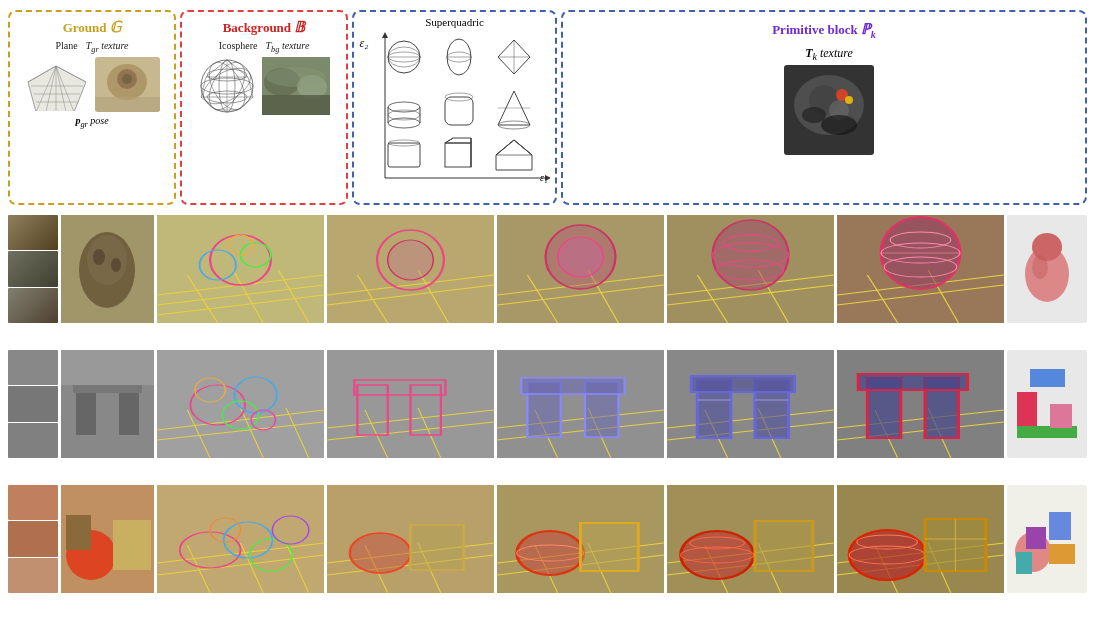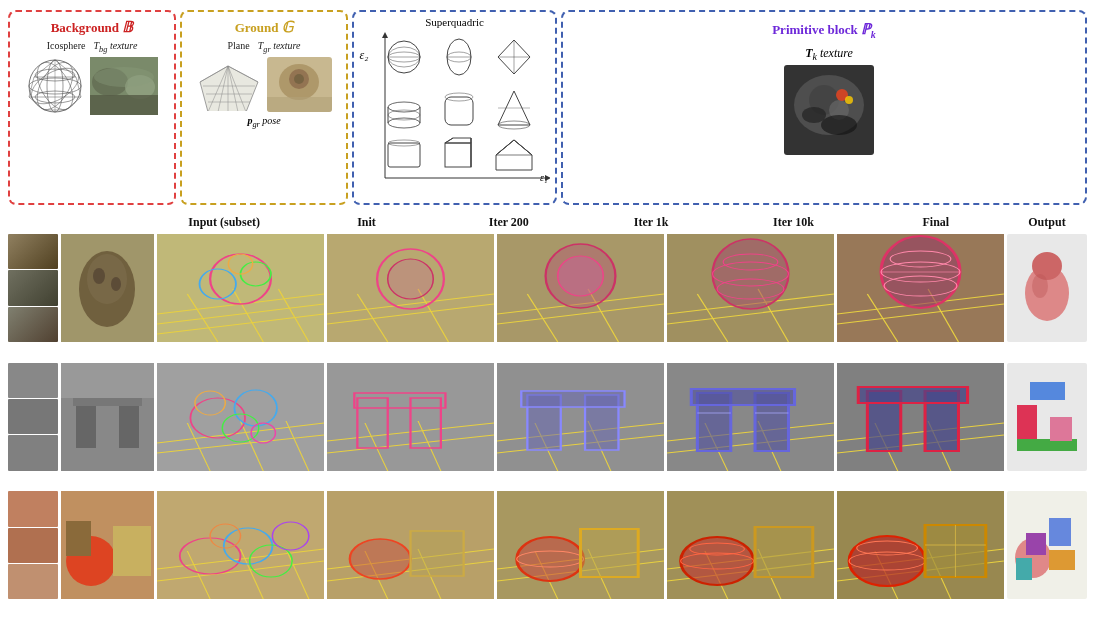--- a/index.html
+++ b/index.html
@@ -227,20 +227,64 @@
       margin-bottom: 2px;
     }
   </style>
 </head>
 <body>
 
 <div class="main-container">
 
   <div class="top-section">
 
+    <div class="diagram-box box-ground">
+      <div class="box-title title-gold">
+        Ground <span class="math-symbol">𝔾</span>
+      </div>
+      <div class="sub-labels">
+        <span>Plane</span>
+        <span style="font-style:italic;font-size:10px;">T<sub>gr</sub> texture</span>
+      </div>
+      <div class="images-row">
+
+        <svg width="65" height="52" viewBox="0 0 65 52">
+          <g transform="translate(2,5)">
+
+            <polygon points="30,2 60,18 48,48 10,48 2,18" fill="#e8e8e0" stroke="#888" stroke-width="0.8"></polygon>
+
+            <line x1="5" y1="22" x2="57" y2="22" stroke="#888" stroke-width="0.5"></line>
+            <line x1="8" y1="30" x2="54" y2="30" stroke="#888" stroke-width="0.5"></line>
+            <line x1="10" y1="38" x2="52" y2="38" stroke="#888" stroke-width="0.5"></line>
+
+            <line x1="30" y1="2" x2="10" y2="48" stroke="#888" stroke-width="0.5"></line>
+            <line x1="30" y1="2" x2="20" y2="48" stroke="#888" stroke-width="0.5"></line>
+            <line x1="30" y1="2" x2="30" y2="48" stroke="#888" stroke-width="0.5"></line>
+            <line x1="30" y1="2" x2="40" y2="48" stroke="#888" stroke-width="0.5"></line>
+            <line x1="30" y1="2" x2="48" y2="48" stroke="#888" stroke-width="0.5"></line>
+            <line x1="30" y1="2" x2="60" y2="18" stroke="#888" stroke-width="0.5"></line>
+            <line x1="30" y1="2" x2="2" y2="18" stroke="#888" stroke-width="0.5"></line>
+          </g>
+        </svg>
+
+        <div style="width:65px;height:55px;border-radius:3px;overflow:hidden;position:relative;">
+          <svg width="65" height="55">
+            <rect width="65" height="55" fill="#c8b890"></rect>
+            <ellipse cx="32" cy="25" rx="20" ry="18" fill="#a89060" opacity="0.8"></ellipse>
+            <circle cx="32" cy="22" r="10" fill="#907050" opacity="0.9"></circle>
+            <circle cx="32" cy="22" r="5" fill="#706040" opacity="0.8"></circle>
+            <rect x="0" y="40" width="65" height="15" fill="#b0a078" opacity="0.6"></rect>
+          </svg>
+        </div>
+      </div>
+      <div style="font-size:10px;font-style:italic;margin-top:3px;">
+        <b>p</b><sub>gr</sub> pose
+      </div>
+    </div>
+
     <div class="diagram-box box-background">
       <div class="box-title title-red">
         Background <span class="math-symbol">𝔹</span>
       </div>
       <div class="sub-labels">
         <span>Icosphere</span>
         <span style="font-style:italic;font-size:10px;">T<sub>bg</sub> texture</span>
       </div>
       <div class="images-row">
 
@@ -284,68 +328,24 @@
             <rect width="68" height="58" fill="#7a8a6a"></rect>
             <ellipse cx="20" cy="25" rx="18" ry="14" fill="#606850" opacity="0.7"></ellipse>
             <ellipse cx="50" cy="30" rx="15" ry="12" fill="#9aaa8a" opacity="0.6"></ellipse>
             <rect x="0" y="38" width="68" height="20" fill="#555a45" opacity="0.8"></rect>
             <ellipse cx="34" cy="20" rx="30" ry="10" fill="#8a9a7a" opacity="0.4"></ellipse>
           </svg>
         </div>
       </div>
     </div>
 
-    <div class="diagram-box box-ground">
-      <div class="box-title title-gold">
-        Ground <span class="math-symbol">𝔾</span>
-      </div>
-      <div class="sub-labels">
-        <span>Plane</span>
-        <span style="font-style:italic;font-size:10px;">T<sub>gr</sub> texture</span>
-      </div>
-      <div class="images-row">
-
-        <svg width="65" height="52" viewBox="0 0 65 52">
-          <g transform="translate(2,5)">
-
-            <polygon points="30,2 60,18 48,48 10,48 2,18" fill="#e8e8e0" stroke="#888" stroke-width="0.8"></polygon>
-
-            <line x1="5" y1="22" x2="57" y2="22" stroke="#888" stroke-width="0.5"></line>
-            <line x1="8" y1="30" x2="54" y2="30" stroke="#888" stroke-width="0.5"></line>
-            <line x1="10" y1="38" x2="52" y2="38" stroke="#888" stroke-width="0.5"></line>
-
-            <line x1="30" y1="2" x2="10" y2="48" stroke="#888" stroke-width="0.5"></line>
-            <line x1="30" y1="2" x2="20" y2="48" stroke="#888" stroke-width="0.5"></line>
-            <line x1="30" y1="2" x2="30" y2="48" stroke="#888" stroke-width="0.5"></line>
-            <line x1="30" y1="2" x2="40" y2="48" stroke="#888" stroke-width="0.5"></line>
-            <line x1="30" y1="2" x2="48" y2="48" stroke="#888" stroke-width="0.5"></line>
-            <line x1="30" y1="2" x2="60" y2="18" stroke="#888" stroke-width="0.5"></line>
-            <line x1="30" y1="2" x2="2" y2="18" stroke="#888" stroke-width="0.5"></line>
-          </g>
-        </svg>
-
-        <div style="width:65px;height:55px;border-radius:3px;overflow:hidden;position:relative;">
-          <svg width="65" height="55">
-            <rect width="65" height="55" fill="#c8b890"></rect>
-            <ellipse cx="32" cy="25" rx="20" ry="18" fill="#a89060" opacity="0.8"></ellipse>
-            <circle cx="32" cy="22" r="10" fill="#907050" opacity="0.9"></circle>
-            <circle cx="32" cy="22" r="5" fill="#706040" opacity="0.8"></circle>
-            <rect x="0" y="40" width="65" height="15" fill="#b0a078" opacity="0.6"></rect>
-          </svg>
-        </div>
-      </div>
-      <div style="font-size:10px;font-style:italic;margin-top:3px;">
-        <b>p</b><sub>gr</sub> pose
-      </div>
-    </div>
-
     <div class="diagram-box box-superquadric" style="width:205px;padding:4px 6px;">
       <div class="sq-title">Superquadric</div>
       <div style="position:relative;width:190px;height:155px;">
-        <span style="position:absolute;top:18px;left:0px;font-style:italic;font-size:12px;">ε₂</span>
+        <span style="position:absolute;top:6px;left:0px;font-style:italic;font-size:12px;">ε₂</span>
         <span style="position:absolute;bottom:2px;right:2px;font-style:italic;font-size:10px;">ε₁</span>
 
         <svg width="190" height="155" style="position:absolute;top:0;left:0;">
 
           <line x1="25" y1="148" x2="185" y2="148" stroke="#333" stroke-width="1"></line>
           <polygon points="185,145 185,151 191,148" fill="#333"></polygon>
 
           <line x1="25" y1="148" x2="25" y2="8" stroke="#333" stroke-width="1"></line>
           <polygon points="22,8 28,8 25,2" fill="#333"></polygon>
         </svg>
@@ -423,31 +423,20 @@
               <ellipse cx="55" cy="60" rx="18" ry="10" fill="#111" opacity="0.6"></ellipse>
             </svg>
           </div>
         </div>
       </div>
     </div>
   </div>
 
   <div class="bottom-section">
 
-    <div class="column-headers">
-      <div class="col-header" style="width:50px;font-size:10px;text-align:left;"></div>
-      <div class="col-header" style="width:95px;"></div>
-      <div class="col-header" style="flex:1;">Input (subset)</div>
-      <div class="col-header" style="flex:1;">Init</div>
-      <div class="col-header" style="flex:1;">Iter 200</div>
-      <div class="col-header" style="flex:1;">Iter 1k</div>
-      <div class="col-header" style="flex:1;">Iter 10k</div>
-      <div class="col-header" style="flex:1;">Final</div>
-      <div class="col-header" style="width:80px;">Output</div>
-    </div>
 
     <div class="rows-container">
 
       <div class="image-row row1" style="height:108px;">
 
         <div class="input-subset-cell" style="width:50px;display:flex;flex-direction:column;gap:1px;height:108px;">
           <div class="mini-thumb mini1a" style="flex:1;"></div>
           <div class="mini-thumb mini1b" style="flex:1;"></div>
           <div class="mini-thumb mini1c" style="flex:1;"></div>
         </div>

